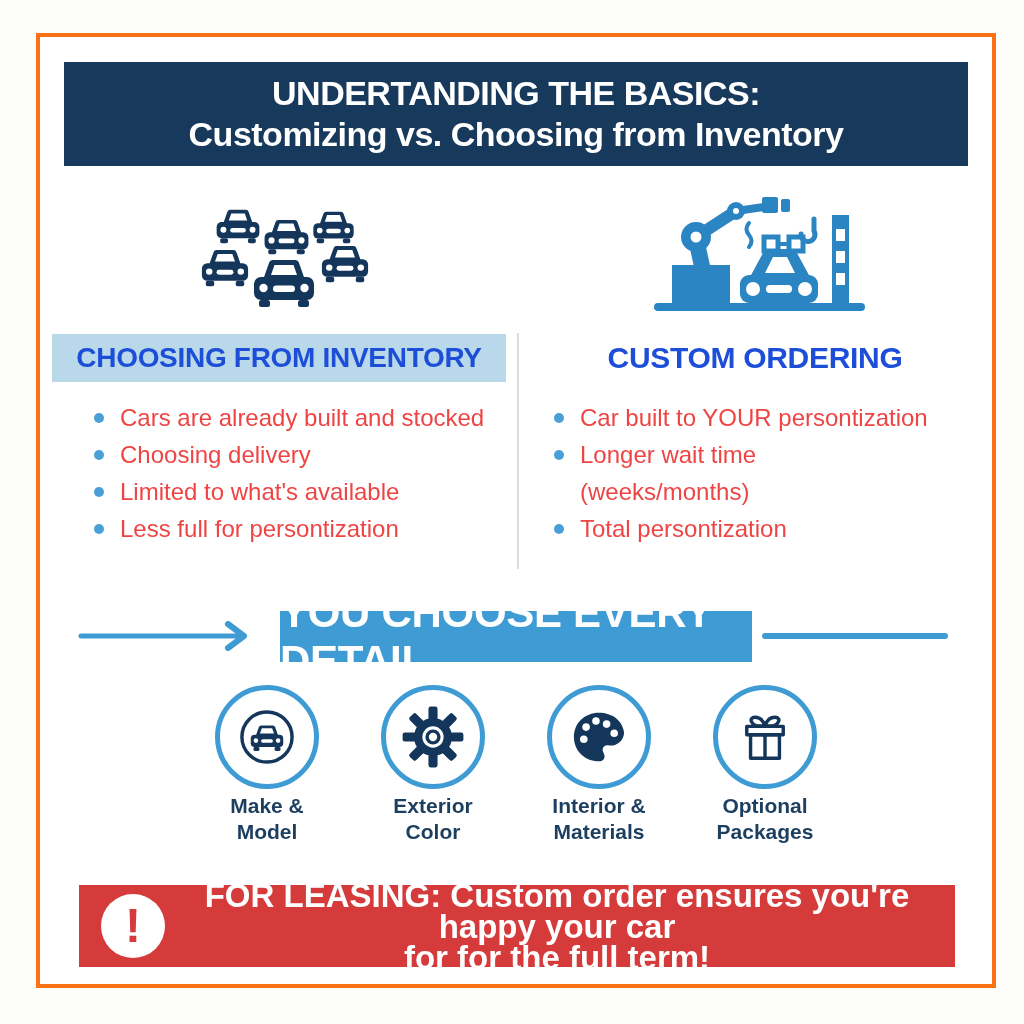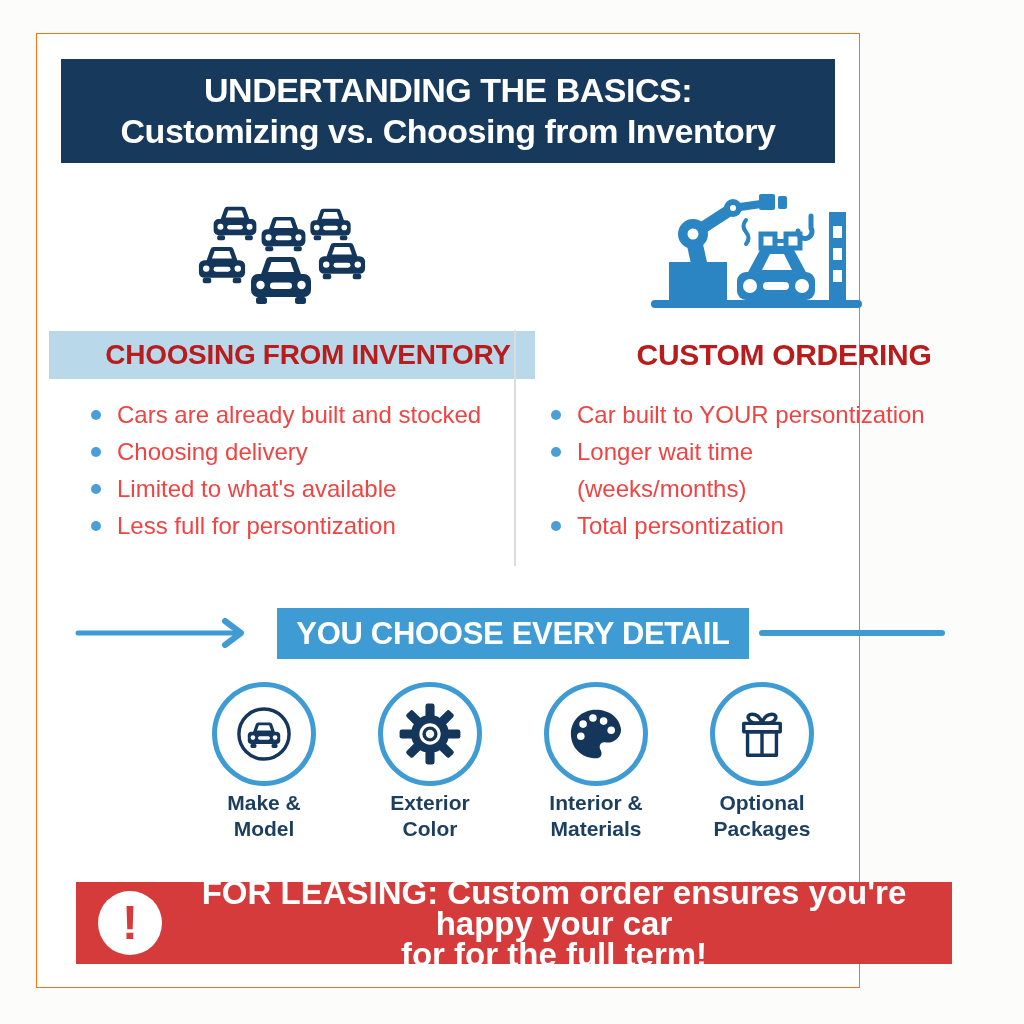--- a/index.html
+++ b/index.html
@@ -2,35 +2,35 @@
 <html><head>
 <meta charset="utf-8">
 <style>
   html,body{margin:0;padding:0;}
   body{
     width:1024px;height:1024px;background:#fcfcfa;
     font-family:"Liberation Sans","DejaVu Sans",sans-serif;
     position:relative;overflow:hidden;
   }
   .frame{
-    position:absolute;left:36px;top:33px;width:824px;height:955px;
-    background:#ffffff;border:1px solid #f97316;box-sizing:border-box;
+    position:absolute;left:36px;top:33px;width:960px;height:955px;
+    background:#ffffff;border:4px solid #f97316;box-sizing:border-box;
   }
   
   .title-bar{
     position:absolute;left:24px;right:24px;top:25px;height:104px;
     background:#17395c;color:#fff;display:flex;flex-direction:column;
     align-items:center;justify-content:center;text-align:center;
   }
   .title-bar div{font-weight:bold;font-size:34px;line-height:41px;letter-spacing:-0.5px;}
   
   .fleet{position:absolute;left:150px;top:158px;}
   .robot{position:absolute;left:612px;top:152px;}
   
-  .col-heading{font-weight:bold;color:#b91c1c;letter-spacing:-0.3px;padding-left:32px;}
+  .col-heading{font-weight:bold;color:#1d4ed8;letter-spacing:-0.3px;}
   .heading-left{
     position:absolute;left:12px;top:297px;width:454px;height:48px;
     background:#b9d9ea;display:flex;align-items:center;justify-content:center;
     font-size:28px;
   }
   .heading-right{
     position:absolute;left:505px;top:297px;width:420px;height:48px;
     display:flex;align-items:center;justify-content:center;font-size:30px;
   }
   
@@ -45,21 +45,21 @@
     white-space:pre-line;
   }
   ul.bullets li::before{
     content:"";position:absolute;left:6px;top:14px;width:10px;height:10px;
     border-radius:50%;background:#4aa0d6;
   }
   .divider{position:absolute;left:477px;top:296px;width:2px;height:236px;background:#dcdcdc;}
   
   .banner{
     position:absolute;left:240px;top:574px;width:472px;height:51px;
-    background:#3e9bd4;color:#fff;font-weight:bold;font-size:31px;
+    background:#3e9bd4;color:#fff;font-weight:bold;font-size:42px;
     letter-spacing:-0.3px;display:flex;align-items:center;justify-content:center;
   }
   .arrow-left{position:absolute;left:38px;top:584px;}
   .line-right{position:absolute;left:722px;top:596px;width:186px;height:6px;border-radius:3px;background:#3e9bd4;}
   
   .features{
     position:absolute;left:24px;top:648px;width:904px;
     display:flex;justify-content:center;
   }
   .feature{width:166px;display:flex;flex-direction:column;align-items:center;}

